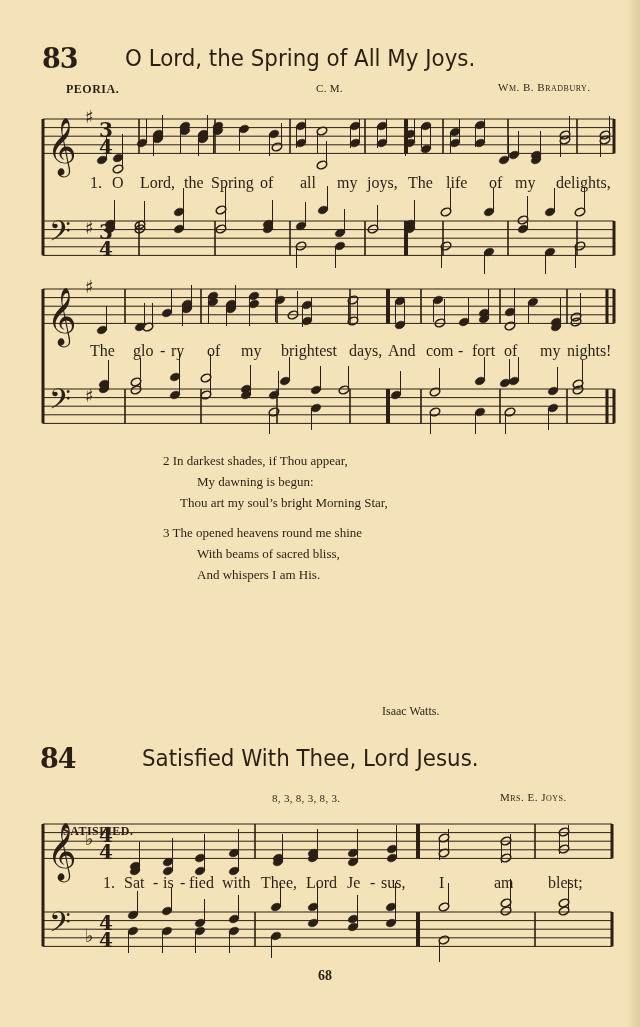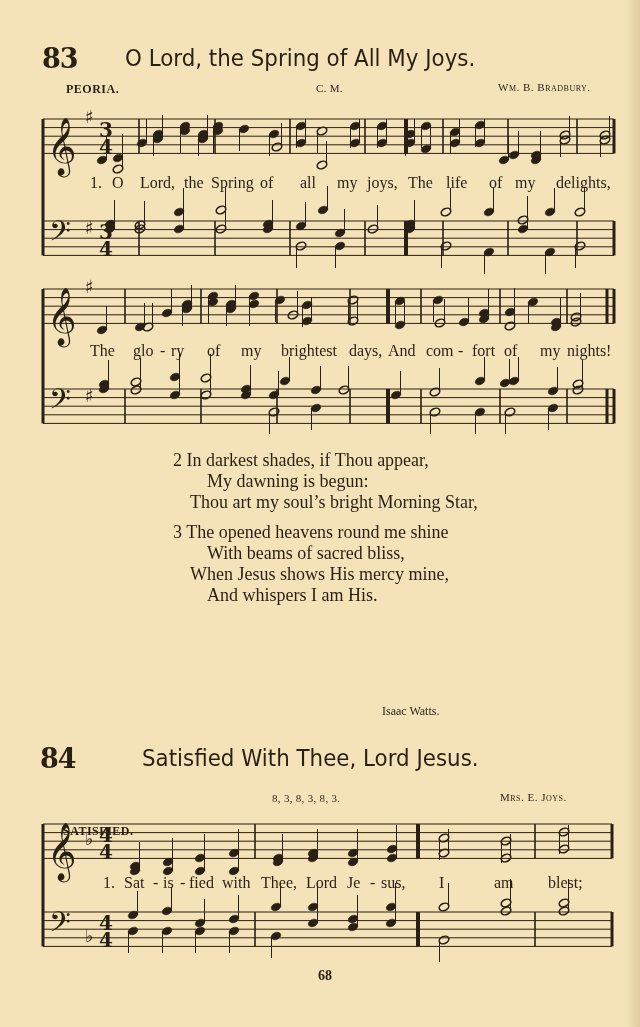--- a/index.html
+++ b/index.html
@@ -23,21 +23,21 @@
   }
   .meta {
     position: absolute; font-size: 12px; font-weight: bold; letter-spacing: 0.5px;
   }
   .meta.small { font-weight: normal; font-size: 11px; letter-spacing: 0.3px; }
   .meta.composer { font-weight: normal; font-size: 11px; font-variant: small-caps; letter-spacing: 0.5px; }
   .lyrics {
     position: absolute; font-size: 16px; white-space: nowrap;
   }
   .lyrics span { position: absolute; top: 0; white-space: nowrap; }
-  .verses { position: absolute; left: 173px; font-size: 18px; line-height: 21px; }
+  .verses { position: absolute; left: 163px; font-size: 13px; line-height: 21px; }
   .verse { margin-bottom: 9px; }
   .verse-line { white-space: nowrap; }
   .author { position: absolute; left: 382px; top: 704px; font-size: 12px; }
   .page-number { position: absolute; left: 318px; top: 968px; font-size: 14px; font-weight: bold; }
   svg.music { position: absolute; left: 0; top: 0; }
 </style>
 </head>
 <body>
 
 <div class="page-edge"></div>
@@ -535,21 +535,20 @@
 
 <div class="verses" style="top:450px;">
   <div class="verse">
     <div class="verse-line"><span>2</span> <span>In darkest shades, if Thou appear,</span></div>
     <div class="verse-line" style="padding-left:34px;">My dawning is begun:</div>
     <div class="verse-line" style="padding-left:17px;">Thou art my soul’s bright Morning Star,</div>
   </div>
   <div class="verse">
     <div class="verse-line"><span>3</span> <span>The opened heavens round me shine</span></div>
     <div class="verse-line" style="padding-left:34px;">With beams of sacred bliss,</div>
-    <div class="verse-line" style="padding-left:17px;">When Jesus shows His mercy mine,</div>
     <div class="verse-line" style="padding-left:34px;">And whispers I am His.</div>
   </div>
 </div>
 <div class="author">Isaac Watts.</div>
 
 <div class="hymn-number" style="left:40px; top:743px;">84</div>
 <div class="hymn-title" style="left:142px; top:745px;">Satisfied With Thee, Lord Jesus.</div>
 <div class="meta" style="left:63px; top:791px;margin-top:33px;">SATISFIED.</div>
 <div class="meta small" style="left:272px; top:792px;">8, 3, 8, 3, 8, 3.</div>
 <div class="meta composer" style="left:500px; top:791px;">Mrs. E. Joys.</div>

